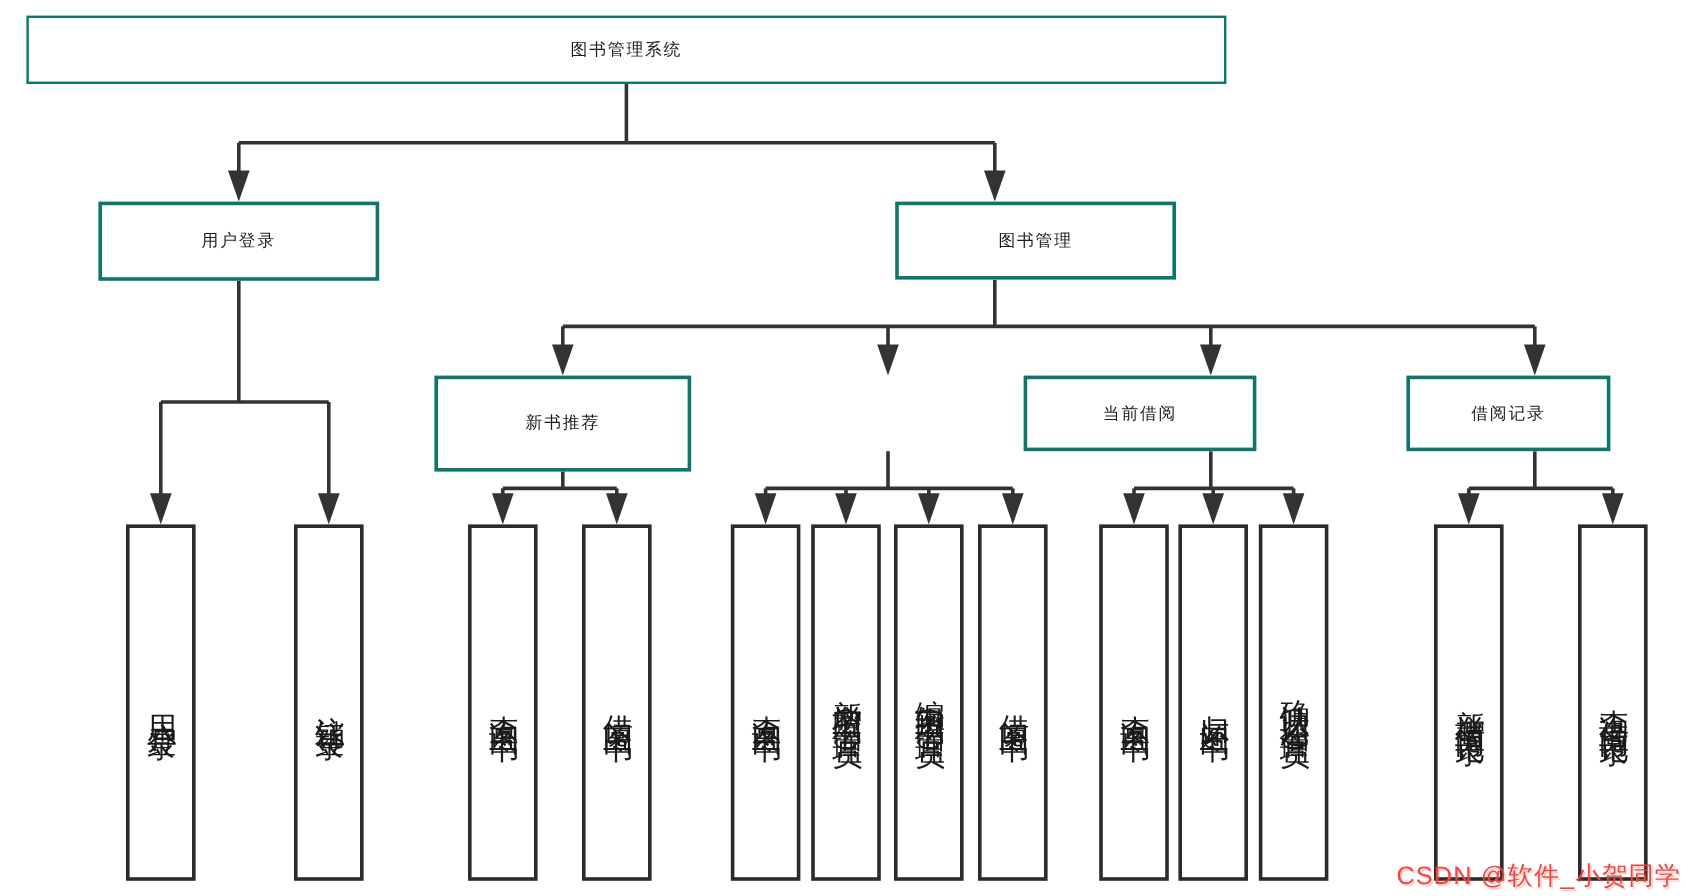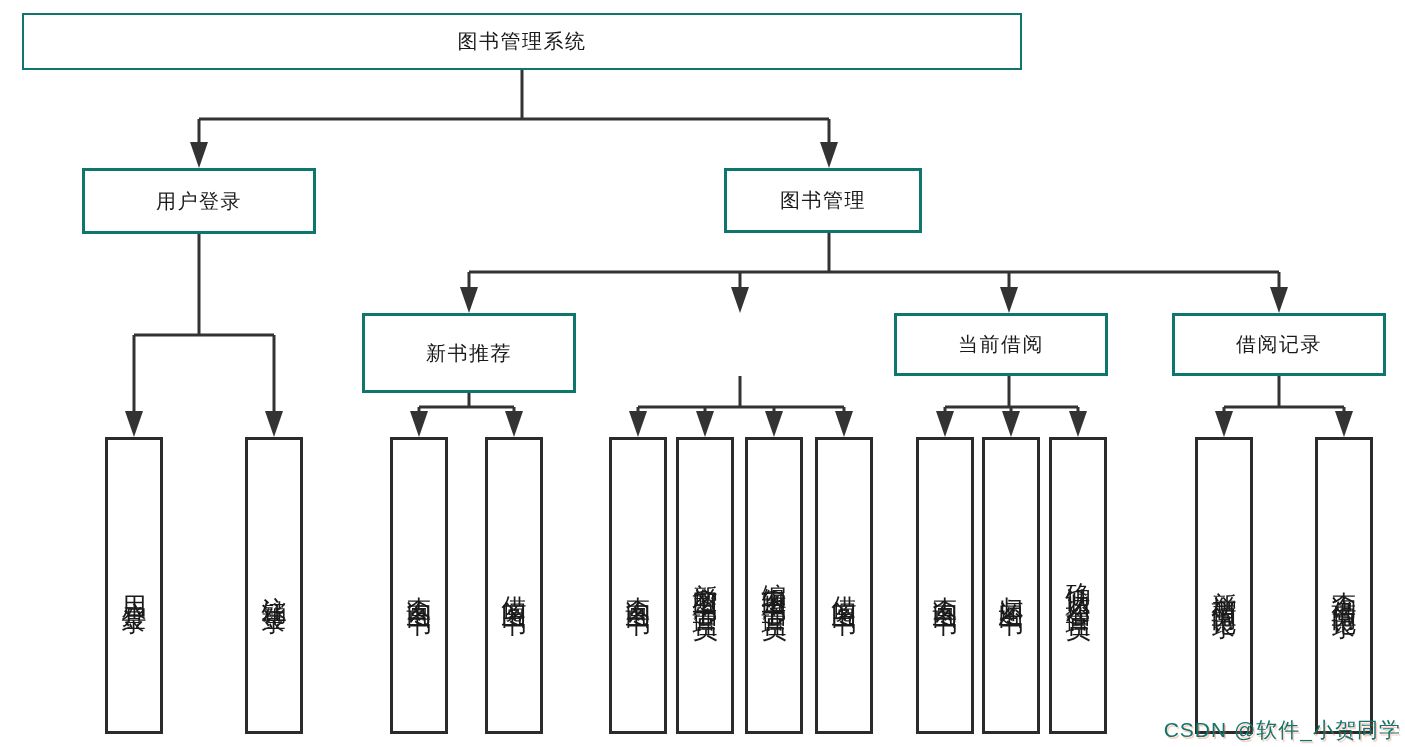--- a/index.html
+++ b/index.html
@@ -5,37 +5,37 @@
   html,body{margin:0;padding:0;background:#ffffff;}
   .canvas{
     position:relative;width:1405px;height:747px;background:#ffffff;
     font-family:"Liberation Sans",sans-serif;overflow:hidden;
   }
   .connectors{position:absolute;left:0;top:0;z-index:1;}
   .hbox{
     position:absolute;box-sizing:border-box;z-index:2;
     border:3px solid #0f766e;background:#ffffff;
     display:flex;align-items:center;justify-content:center;
-    font-size:20px;color:#1a1a1a;letter-spacing:1.5px;white-space:nowrap;
+    font-size:14px;color:#1a1a1a;letter-spacing:1.5px;white-space:nowrap;
   }
   .root{border-width:2.5px;}
   .vbox{
     position:absolute;box-sizing:border-box;z-index:2;
     border:3px solid #2b2b2b;background:#ffffff;
     display:flex;align-items:center;justify-content:center;
     top:437px;width:58px;height:297px;
   }
   .vtext{
     writing-mode:vertical-rl;
     font-size:25px;color:#1a1a1a;letter-spacing:5px;line-height:1;
     white-space:nowrap;
   }
   .watermark{
     position:absolute;right:4px;bottom:3px;z-index:5;
-    font-size:21px;color:#0f766e;letter-spacing:1px;
+    font-size:21px;color:#ef4444;letter-spacing:1px;
     text-shadow:1.5px 1.5px 0 rgba(252,85,49,0.30);
     white-space:nowrap;
   }
   line{stroke:#333333;stroke-width:3;}
   polygon{fill:#333333;stroke:none;}
 </style>
 </head>
 <body>
 
 <div class="canvas">
@@ -112,25 +112,25 @@
       <line x1="1224" y1="407" x2="1224" y2="422"></line>
       <line x1="1344" y1="407" x2="1344" y2="422"></line>
       <polygon points="1215,411 1233,411 1224,437"></polygon>
       <polygon points="1335,411 1353,411 1344,437"></polygon>
     </g>
   </svg>
 
   <div class="hbox root" style="left:22px;top:13px;width:1000px;height:57px">图书管理系统</div>
 
   <div class="hbox" style="left:82px;top:168px;width:234px;height:66px">用户登录</div>
-  <div class="hbox" style="left:724px;top:168px;width:198px;height:65px">图书管理</div>
+  <div class="hbox" style="left:746px;top:168px;width:234px;height:65px">图书管理</div>
 
   <div class="hbox" style="left:362px;top:313px;width:214px;height:80px">新书推荐</div>
-  <div class="hbox" style="left:894px;top:313px;width:214px;height:63px">当前借阅</div>
-  <div class="hbox" style="left:1172px;top:313px;width:214px;height:63px">借阅记录</div>
+  <div class="hbox" style="left:853px;top:313px;width:194px;height:63px">当前借阅</div>
+  <div class="hbox" style="left:1172px;top:313px;width:170px;height:63px">借阅记录</div>
 
   <div class="vbox" style="left:105px">
     <span class="vtext">用户登录</span>
   </div>
   <div class="vbox" style="left:245px">
     <span class="vtext">注销登录</span>
   </div>
   <div class="vbox" style="left:390px">
     <span class="vtext">查询图书</span>
   </div>

